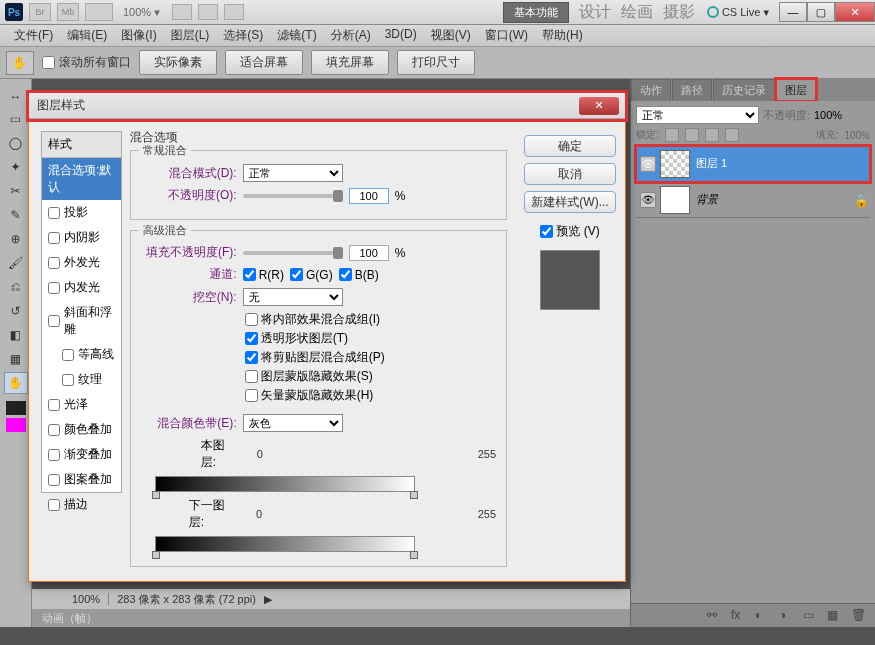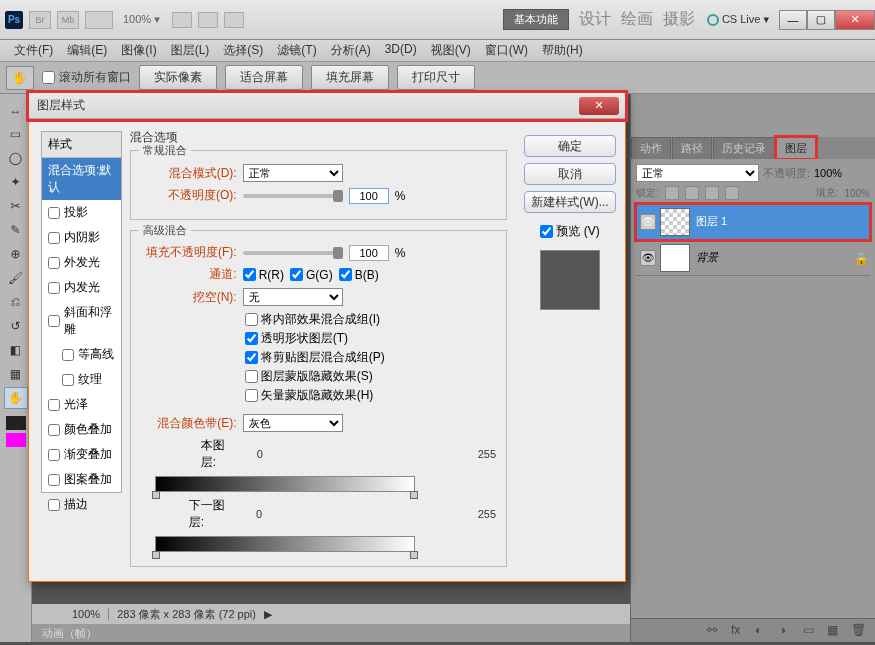--- a/index.html
+++ b/index.html
@@ -1,19 +1,19 @@
 <!DOCTYPE html>
 <html><head>
 <meta charset="utf-8">
 <style>
 * { box-sizing: border-box; margin: 0; padding: 0; font-family: "Microsoft YaHei", SimSun, sans-serif; }
 body { width: 875px; height: 645px; background: #535353; overflow: hidden; position: relative; font-size: 12px; }
 
 
-.title-bar { height: 40px; background: linear-gradient(#e8e8e8, #d4d4d4); display: flex; align-items: center; padding-left: 5px; border-bottom: 1px solid #888; }
+.title-bar { height: 25px; background: linear-gradient(#e8e8e8, #d4d4d4); display: flex; align-items: center; padding-left: 5px; border-bottom: 1px solid #888; }
 .ps-icon { width: 18px; height: 18px; background: #0a1e3c; color: #5ca3e6; font-size: 10px; font-weight: bold; display: flex; align-items: center; justify-content: center; border-radius: 2px; }
 .tb-icon { width: 22px; height: 18px; background: #d0d0d0; border: 1px solid #aaa; margin-left: 6px; display: flex; align-items: center; justify-content: center; font-size: 9px; color: #888; }
 .tb-dropdown { width: 28px; height: 18px; background: #d0d0d0; border: 1px solid #aaa; margin-left: 6px; }
 .zoom-label { margin-left: 10px; color: #666; font-size: 11px; }
 .view-icons { margin-left: 12px; display: flex; gap: 6px; }
 .view-icon { width: 20px; height: 16px; background: #d0d0d0; border: 1px solid #aaa; }
 .spacer { flex: 1; }
 .workspace-btn { background: #6e6e6e; color: #fff; padding: 2px 10px; font-size: 11px; border: 1px solid #555; }
 .workspace-link { color: #888; font-size: 16px; margin-left: 10px; }
 .cs-live { margin-left: 12px; color: #333; font-size: 11px; display: flex; align-items: center; gap: 3px; }
@@ -41,21 +41,21 @@
 
 .canvas-area { flex: 1; background: #535353; position: relative; }
 
 
 .status-bar { position: absolute; bottom: 18px; left: 32px; right: 245px; height: 20px; background: #c0c0c0; display: flex; align-items: center; padding-left: 40px; font-size: 11px; color: #333; gap: 8px; }
 .status-bar .zoom { border-right: 1px solid #888; padding-right: 8px; }
 .anim-bar { position: absolute; bottom: 0; left: 32px; right: 245px; height: 18px; background: #9a9a9a; display: flex; align-items: center; padding-left: 10px; font-size: 11px; color: #ddd; }
 
 
 .right-panels { width: 245px; background: #9a9a9a; border-left: 1px solid #666; display: flex; flex-direction: column; }
-.panel-tabs { height: 22px; display: flex; background: #888; align-items: flex-end; margin-top: 43px; }
+.panel-tabs { height: 22px; display: flex; background: #888; align-items: flex-end; }
 .panel-tab { padding: 3px 8px; font-size: 11px; color: #ccc; background: #7a7a7a; border: 1px solid #666; border-bottom: none; margin-right: 1px; }
 .panel-tab.active { background: #9a9a9a; color: #222; }
 .panel-tab.highlight { outline: 3px solid #d33; outline-offset: -1px; }
 .panel-body { background: #9a9a9a; padding: 5px; }
 .layer-mode-row { display: flex; align-items: center; gap: 4px; margin-bottom: 4px; }
 .layer-mode-row select { flex: 1; font-size: 11px; background: #c0c0c0; border: 1px solid #777; }
 .layer-mode-row .pct { width: 56px; font-size: 11px; }
 .layer-lock-row { display: flex; align-items: center; gap: 6px; font-size: 10px; color: #666; margin-bottom: 4px; }
 .lock-icon { width: 14px; height: 14px; background: #b0b0b0; border: 1px solid #888; }
 .layers-list { background: #9a9a9a; }
@@ -82,21 +82,21 @@
 .style-item { padding: 4px 6px; font-size: 12px; display: flex; align-items: center; gap: 4px; }
 .style-item.selected { background: #3e7fc6; color: #fff; }
 .style-item input[type=checkbox] { width: 12px; height: 12px; }
 .style-item.indent { padding-left: 20px; }
 
 .dialog-main { flex: 1; padding: 10px 8px; }
 .group-title { font-size: 12px; color: #333; margin-bottom: 4px; }
 .fieldset { border: 1px solid #bbb; padding: 8px 10px 10px; margin-bottom: 10px; font-size: 12px; position: relative; }
 .fieldset-label { position: absolute; top: -8px; left: 8px; background: #ededed; padding: 0 4px; font-size: 11px; color: #444; }
 .row { display: flex; align-items: center; margin: 5px 0; gap: 6px; }
-.row .label { width: 96px; text-align: right; color: #c2410c; }
+.row .label { width: 96px; text-align: right; color: #701a75; }
 .slider { flex: 1; height: 4px; background: #bbb; position: relative; border-radius: 2px; max-width: 100px; }
 .slider .thumb { position: absolute; right: 0; top: -4px; width: 10px; height: 12px; background: #888; border-radius: 2px; }
 .num-input { width: 40px; border: 1px solid #6aa8e8; background: #fff; text-align: center; font-size: 11px; padding: 1px; }
 .num-input.plain { border: 1px solid #aaa; }
 .chk-label { display: flex; align-items: center; gap: 3px; }
 select.combo { width: 100px; font-size: 11px; border: 1px solid #888; background: #fff; padding: 1px; }
 
 .gradient-bar { width: 260px; height: 16px; background: linear-gradient(to right, #000, #fff); border: 1px solid #888; position: relative; margin: 2px 0 4px 14px; }
 .grad-marker { position: absolute; bottom: -8px; width: 8px; height: 8px; background: #ccc; border: 1px solid #666; }
 .grad-marker.l { left: -4px; } .grad-marker.r { right: -4px; }

